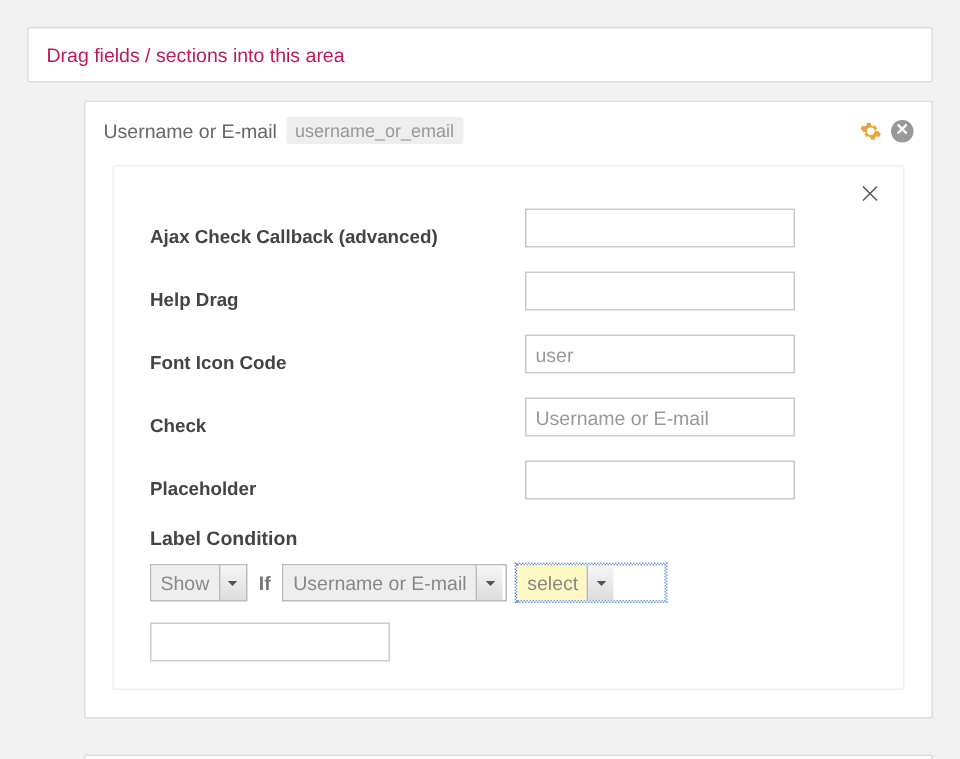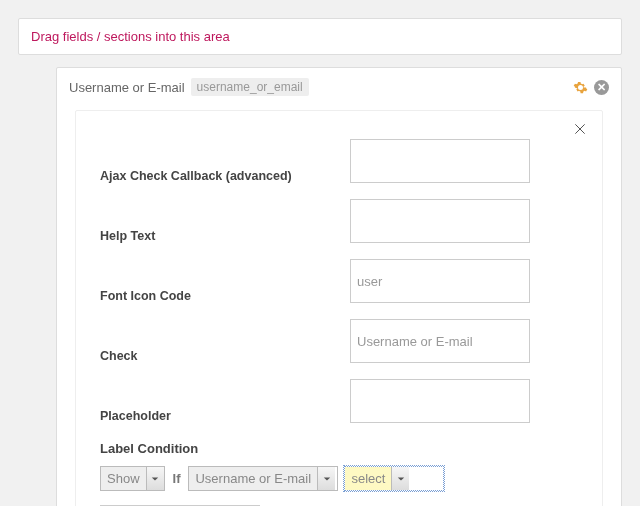--- a/index.html
+++ b/index.html
@@ -89,21 +89,21 @@
   color: #444;
   font-size: 12.5px;
 }
 .row input[type=text] {
   width: 180px;
   border: 1px solid #ccc;
   background: #fff;
   padding: 4px 6px;
   font-size: 13px;
   color: #888;
-  height: 44px;
+  height: 26px;
 }
 .row input::placeholder { color: #999; }
 .section-title {
   font-weight: bold;
   margin: 18px 0 10px 0;
   color: #444;
   font-size: 13px;
 }
 .cond-row {
   display: flex;
@@ -168,21 +168,21 @@
       <svg viewBox="0 0 24 24" stroke="#555" stroke-width="1.5" fill="none">
           <path d="M5 5l14 14M19 5L5 19"></path>
         </svg>
     </span>
 
     <div class="row">
       <label>Ajax Check Callback (advanced)</label>
       <input type="text" value="" style="">
     </div>
     <div class="row">
-      <label>Help Text</label>
+      <label>Help Drag</label>
       <input type="text" value="" style="">
     </div>
     <div class="row">
       <label>Font Icon Code</label>
       <input type="text" placeholder="user" style="">
     </div>
     <div class="row">
       <label>Check</label>
       <input type="text" placeholder="Username or E-mail" style="">
     </div>

